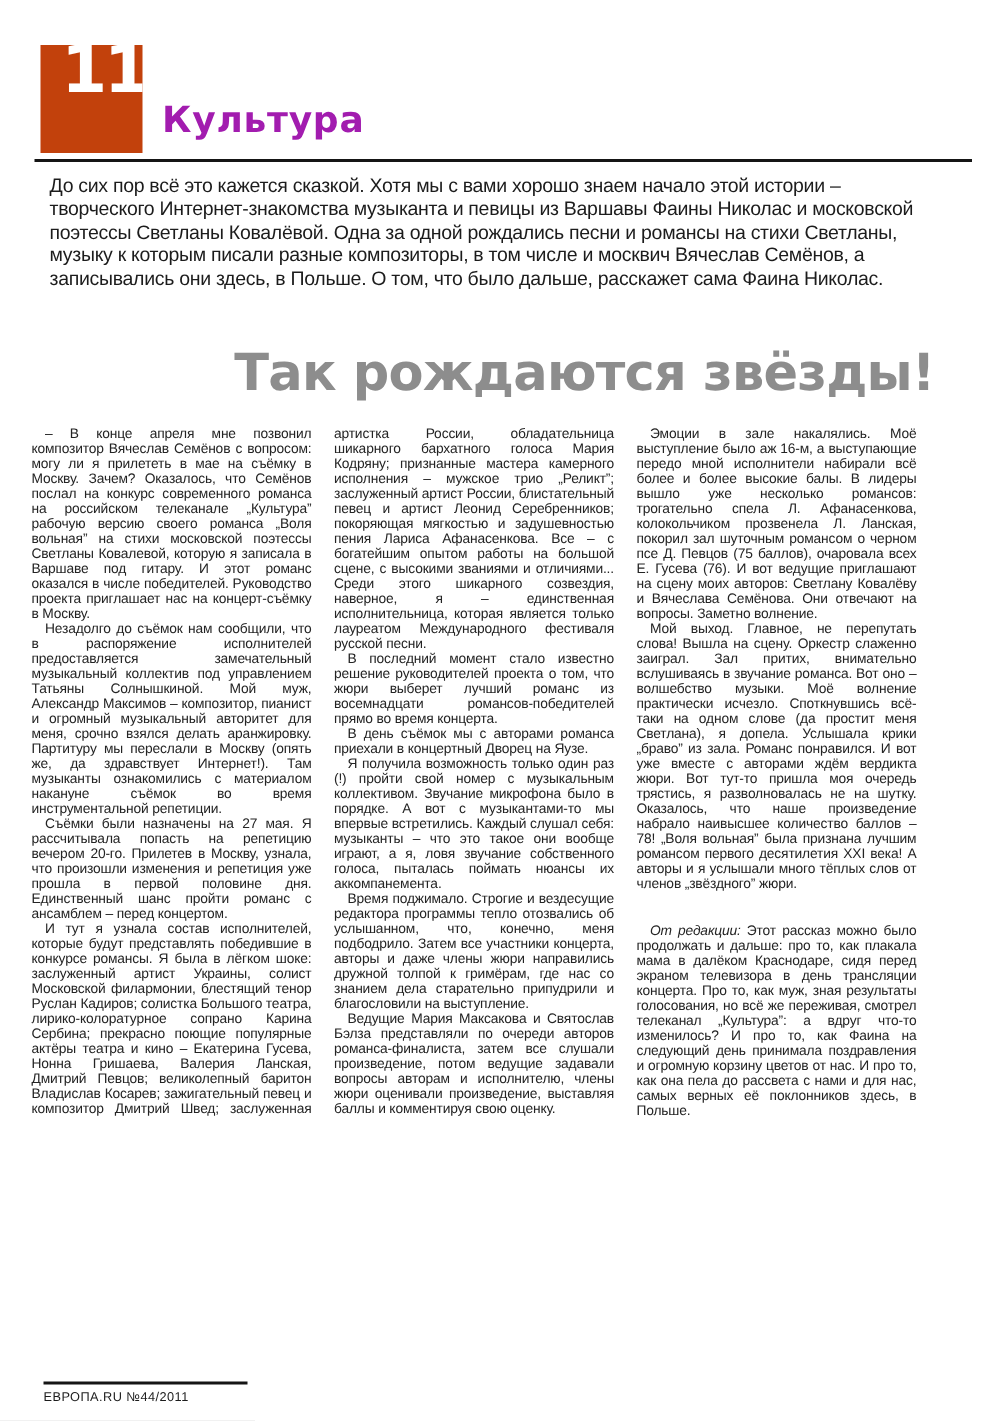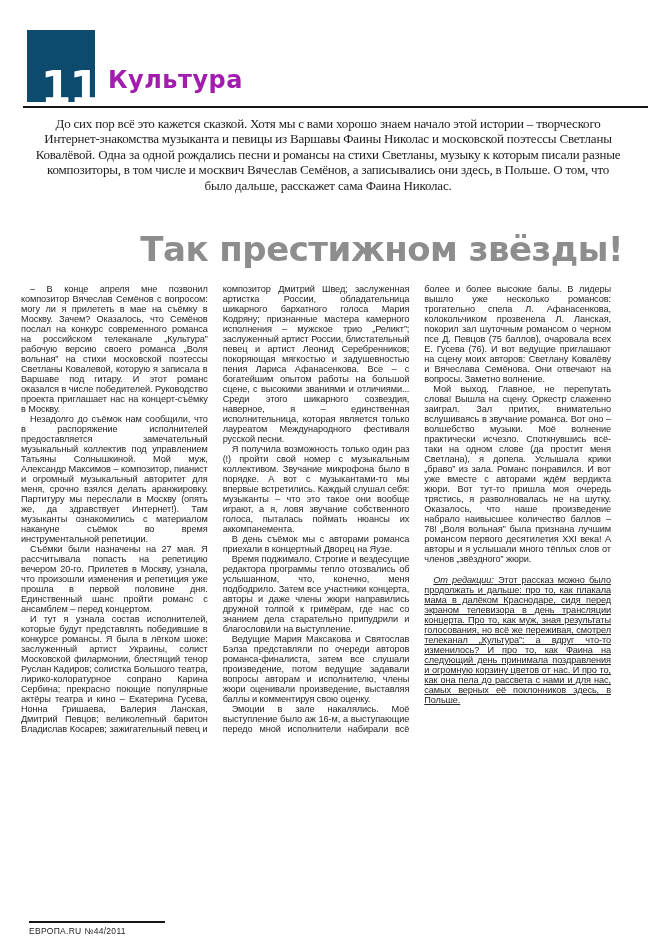--- a/index.html
+++ b/index.html
@@ -4,59 +4,59 @@
 <style>
   html,body{margin:0;padding:0;background:#e8e8e8;}
   .page{
     position:relative;width:672px;height:947px;background:#ffffff;
     margin:0 auto;overflow:hidden;
     font-family:"Liberation Sans",sans-serif;color:#222;
   }
   
   .page-badge{
     position:absolute;left:27px;top:30px;width:68px;height:72px;
-    background:#0c4a6e;display:flex;align-items:flex-end;justify-content:flex-end;
+    background:#c2410c;display:flex;align-items:flex-start;justify-content:flex-end;
     overflow:hidden;
   }
   .page-badge .num{
     font-family:"DejaVu Sans",sans-serif;font-weight:bold;font-size:44px;
     line-height:0.78;color:#ffffff;letter-spacing:-2px;padding-right:1px;
     margin-bottom:-3px;margin-right:-4px;
   }
   .section-title{
     position:absolute;left:108px;top:66px;
     font-family:"DejaVu Sans",sans-serif;font-weight:bold;font-size:24px;
     color:#a21caf;letter-spacing:0.5px;
   }
   .header-rule{
     position:absolute;left:23px;top:106px;width:625px;height:2px;background:#151515;
   }
   
   .intro{
     position:absolute;left:33px;top:116px;width:590px;
-    text-align:center;
-    font-family:Liberation Serif, serif;font-size:13px;line-height:15.4px;
+    text-align:left;
+    font-family:Liberation Sans, sans-serif;font-size:13px;line-height:15.4px;
     color:#1c1c1c;letter-spacing:-0.2px;
   }
   
   .headline{
     position:absolute;left:33px;top:229px;width:590px;
     text-align:right;
     font-family:"DejaVu Sans",sans-serif;font-weight:bold;font-size:34px;
     color:#8d8d8d;letter-spacing:-0.5px;
   }
   
   .columns{
     position:absolute;left:21px;top:284px;width:590px;
     column-count:3;column-gap:15px;
     font-size:9.2px;line-height:10px;color:#242424;
     text-align:justify;letter-spacing:-0.1px;
   }
   .para{margin:0;text-indent:9px;}
-  .para.editorial{margin-top:11px;text-decoration:underline;}
+  .para.editorial{margin-top:21px;}
   .para.editorial em{font-style:italic;}
   
   .footer-rule{
     position:absolute;left:29px;top:921px;width:136px;height:2px;background:#151515;
   }
   .footer-issue{
     position:absolute;left:29px;top:926px;
     font-size:8.5px;letter-spacing:0.3px;color:#1c1c1c;
   }
 </style>
@@ -68,29 +68,30 @@
   <div class="page-badge">
     <span class="num">11</span>
   </div>
 
   <div class="section-title">Культура</div>
 
   <div class="header-rule"></div>
 
   <div class="intro">До сих пор всё это кажется сказкой. Хотя мы с вами хорошо знаем начало этой истории – творческого Интернет-знакомства музыканта и певицы из Варшавы Фаины Николас и московской поэтессы Светланы Ковалёвой. Одна за одной рождались песни и романсы на стихи Светланы, музыку к которым писали разные композиторы, в том числе и москвич Вячеслав Семёнов, а записывались они здесь, в Польше. О том, что было дальше, расскажет сама Фаина Николас.</div>
 
-  <div class="headline">Так престижном звёзды!</div>
+  <div class="headline">Так рождаются звёзды!</div>
 
   <div class="columns">
     <p class="para">– В конце апреля мне позвонил композитор Вячеслав Семёнов с вопросом: могу ли я прилететь в мае на съёмку в Москву. Зачем? Оказалось, что Семёнов послал на конкурс современного романса на российском телеканале „Культура” рабочую версию своего романса „Воля вольная” на стихи московской поэтессы Светланы Ковалевой, которую я записала в Варшаве под гитару. И этот романс оказался в числе победителей. Руководство проекта приглашает нас на концерт-съёмку в Москву.</p>
     <p class="para">Незадолго до съёмок нам сообщили, что в распоряжение исполнителей предоставляется замечательный музыкальный коллектив под управлением Татьяны Солнышкиной. Мой муж, Александр Максимов – композитор, пианист и огромный музыкальный авторитет для меня, срочно взялся делать аранжировку. Партитуру мы переслали в Москву (опять же, да здравствует Интернет!). Там музыканты ознакомились с материалом накануне съёмок во время инструментальной репетиции.</p>
     <p class="para">Съёмки были назначены на 27 мая. Я рассчитывала попасть на репетицию вечером 20-го. Прилетев в Москву, узнала, что произошли изменения и репетиция уже прошла в первой половине дня. Единственный шанс пройти романс с ансамблем – перед концертом.</p>
     <p class="para">И тут я узнала состав исполнителей, которые будут представлять победившие в конкурсе романсы. Я была в лёгком шоке: заслуженный артист Украины, солист Московской филармонии, блестящий тенор Руслан Кадиров; солистка Большого театра, лирико-колоратурное сопрано Карина Сербина; прекрасно поющие популярные актёры театра и кино – Екатерина Гусева, Нонна Гришаева, Валерия Ланская, Дмитрий Певцов; великолепный баритон Владислав Косарев; зажигательный певец и композитор Дмитрий Швед; заслуженная артистка России, обладательница шикарного бархатного голоса Мария Кодряну; признанные мастера камерного исполнения – мужское трио „Реликт”; заслуженный артист России, блистательный певец и артист Леонид Серебренников; покоряющая мягкостью и задушевностью пения Лариса Афанасенкова. Все – с богатейшим опытом работы на большой сцене, с высокими званиями и отличиями... Среди этого шикарного созвездия, наверное, я – единственная исполнительница, которая является только лауреатом Международного фестиваля русской песни.</p>
+    <p class="para">В последний момент стало известно решение руководителей проекта о том, что жюри выберет лучший романс из восемнадцати романсов-победителей прямо во время концерта.</p>
+    <p class="para">В день съёмок мы с авторами романса приехали в концертный Дворец на Яузе.</p>
     <p class="para">Я получила возможность только один раз (!) пройти свой номер с музыкальным коллективом. Звучание микрофона было в порядке. А вот с музыкантами-то мы впервые встретились. Каждый слушал себя: музыканты – что это такое они вообще играют, а я, ловя звучание собственного голоса, пыталась поймать нюансы их аккомпанемента.</p>
-    <p class="para">В день съёмок мы с авторами романса приехали в концертный Дворец на Яузе.</p>
     <p class="para">Время поджимало. Строгие и вездесущие редактора программы тепло отозвались об услышанном, что, конечно, меня подбодрило. Затем все участники концерта, авторы и даже члены жюри направились дружной толпой к гримёрам, где нас со знанием дела старательно припудрили и благословили на выступление.</p>
     <p class="para">Ведущие Мария Максакова и Святослав Бэлза представляли по очереди авторов романса-финалиста, затем все слушали произведение, потом ведущие задавали вопросы авторам и исполнителю, члены жюри оценивали произведение, выставляя баллы и комментируя свою оценку.</p>
     <p class="para">Эмоции в зале накалялись. Моё выступление было аж 16-м, а выступающие передо мной исполнители набирали всё более и более высокие балы. В лидеры вышло уже несколько романсов: трогательно спела Л. Афанасенкова, колокольчиком прозвенела Л. Ланская, покорил зал шуточным романсом о черном псе Д. Певцов (75 баллов), очаровала всех Е. Гусева (76). И вот ведущие приглашают на сцену моих авторов: Светлану Ковалёву и Вячеслава Семёнова. Они отвечают на вопросы. Заметно волнение.</p>
     <p class="para">Мой выход. Главное, не перепутать слова! Вышла на сцену. Оркестр слаженно заиграл. Зал притих, внимательно вслушиваясь в звучание романса. Вот оно – волшебство музыки. Моё волнение практически исчезло. Споткнувшись всё-таки на одном слове (да простит меня Светлана), я допела. Услышала крики „браво” из зала. Романс понравился. И вот уже вместе с авторами ждём вердикта жюри. Вот тут-то пришла моя очередь трястись, я разволновалась не на шутку. Оказалось, что наше произведение набрало наивысшее количество баллов – 78! „Воля вольная” была признана лучшим романсом первого десятилетия XXI века! А авторы и я услышали много тёплых слов от членов „звёздного” жюри.</p>
     <p class="para editorial">
       <em>От редакции:</em>
       <span>Этот рассказ можно было продолжать и дальше: про то, как плакала мама в далёком Краснодаре, сидя перед экраном телевизора в день трансляции концерта. Про то, как муж, зная результаты голосования, но всё же переживая, смотрел телеканал „Культура”: а вдруг что-то изменилось? И про то, как Фаина на следующий день принимала поздравления и огромную корзину цветов от нас. И про то, как она пела до рассвета с нами и для нас, самых верных её поклонников здесь, в Польше.</span>
     </p>
   </div>
 

